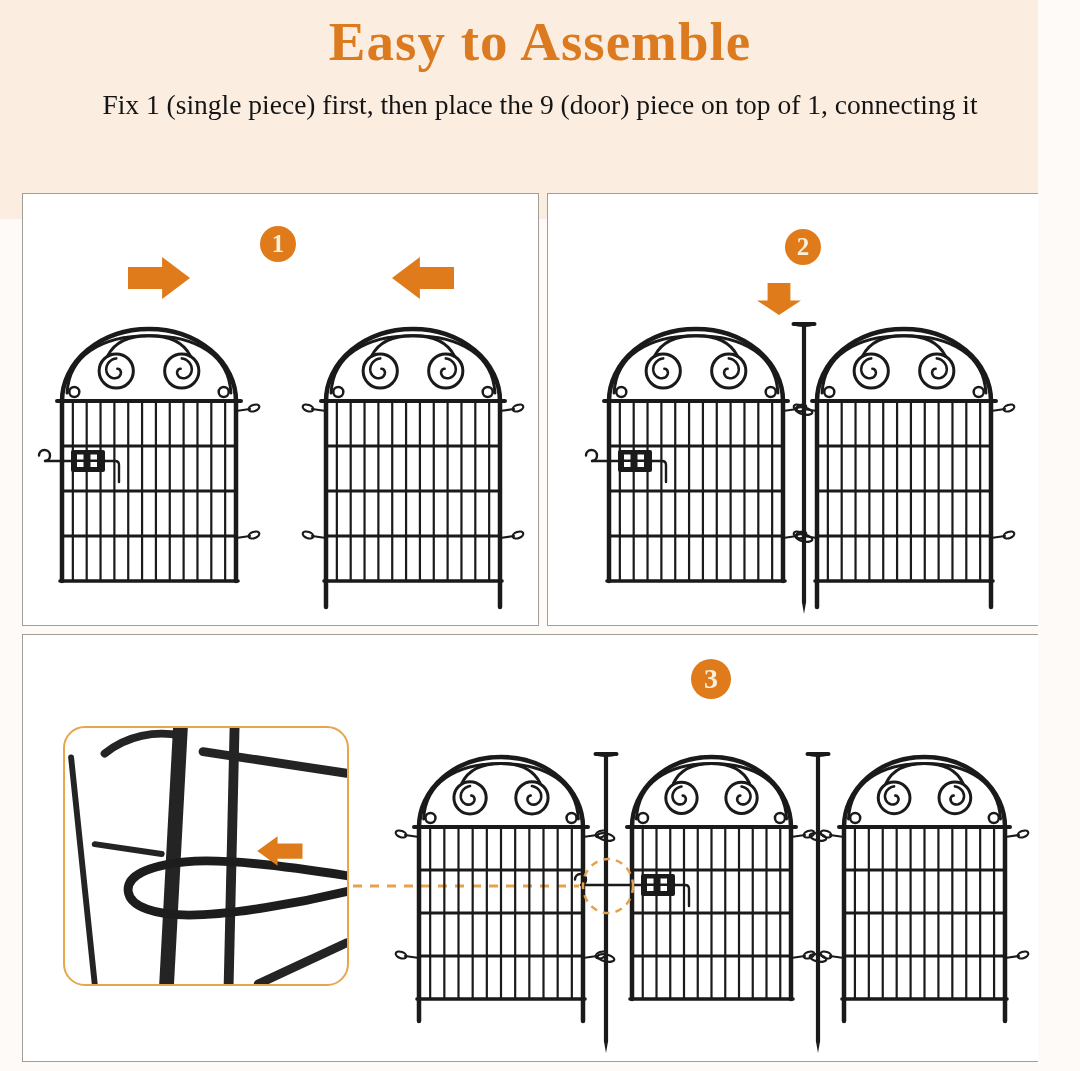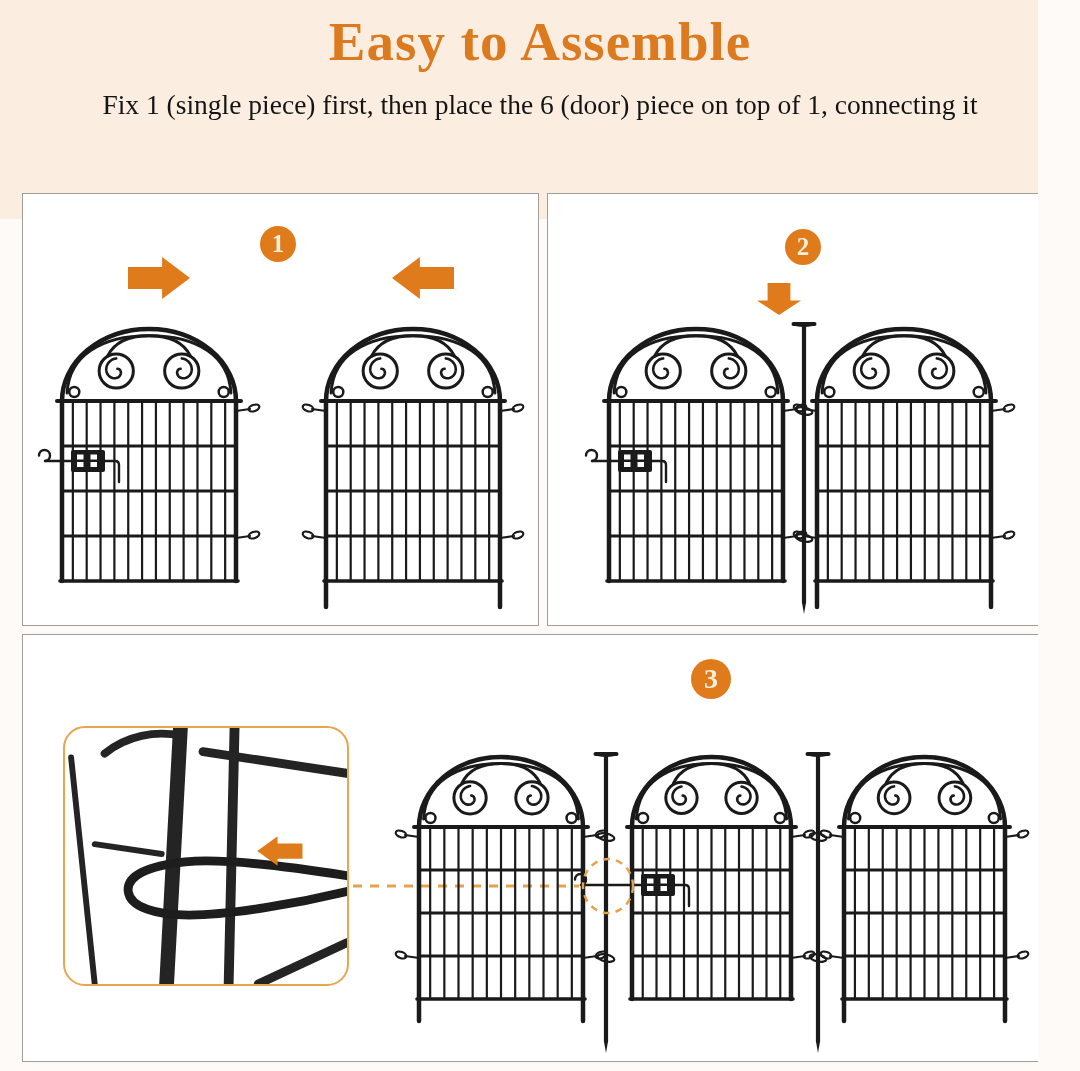--- a/index.html
+++ b/index.html
@@ -25,21 +25,21 @@
          overflow:hidden;box-sizing:border-box;}
   .inset svg{position:absolute;left:0;top:0;}
 </style>
 </head>
 <body>
 
 <div class="page">
   <div class="band"></div>
   <div class="title">Easy to Assemble</div>
   <div class="instructions">
-    <div>Fix 1 (single piece) first, then place the 6 (door) piece on top of 1, connecting it</div>
+    <div>Fix 1 (single piece) first, then place the 9 (door) piece on top of 1, connecting it</div>
   </div>
 
   <section class="panel panel-1">
     <svg id="svg-step1" width="515" height="431" viewBox="0 0 515 431">
         <polygon points="-31.0,-10.9 3.1,-10.9 3.1,-21.0 31.0,0.0 3.1,21.0 3.1,10.9 -31.0,10.9" fill="#e07b1b" transform="translate(136 84) rotate(0)"></polygon>
         <polygon points="-31.0,-10.9 3.1,-10.9 3.1,-21.0 31.0,0.0 3.1,21.0 3.1,10.9 -31.0,10.9" fill="#e07b1b" transform="translate(400 84) rotate(180)"></polygon>
         <g transform="translate(36 132)">
           <path d="M 3 75 A 87 72 0 0 1 177 75" stroke="#1a1a1a" stroke-width="4.5" fill="none" stroke-linecap="round"></path>
           <path d="M 8.1 67 C 9.9 30 41.4 9.75 90 9.75 C 112.5 9.75 125.1 17.25 131.4 30" stroke="#1a1a1a" stroke-width="3" fill="none" stroke-linecap="round"></path>
           <path d="M 171.9 67 C 170.1 30 138.6 9.75 90 9.75 C 67.5 9.75 54.9 17.25 48.6 30" stroke="#1a1a1a" stroke-width="3" fill="none" stroke-linecap="round"></path>

